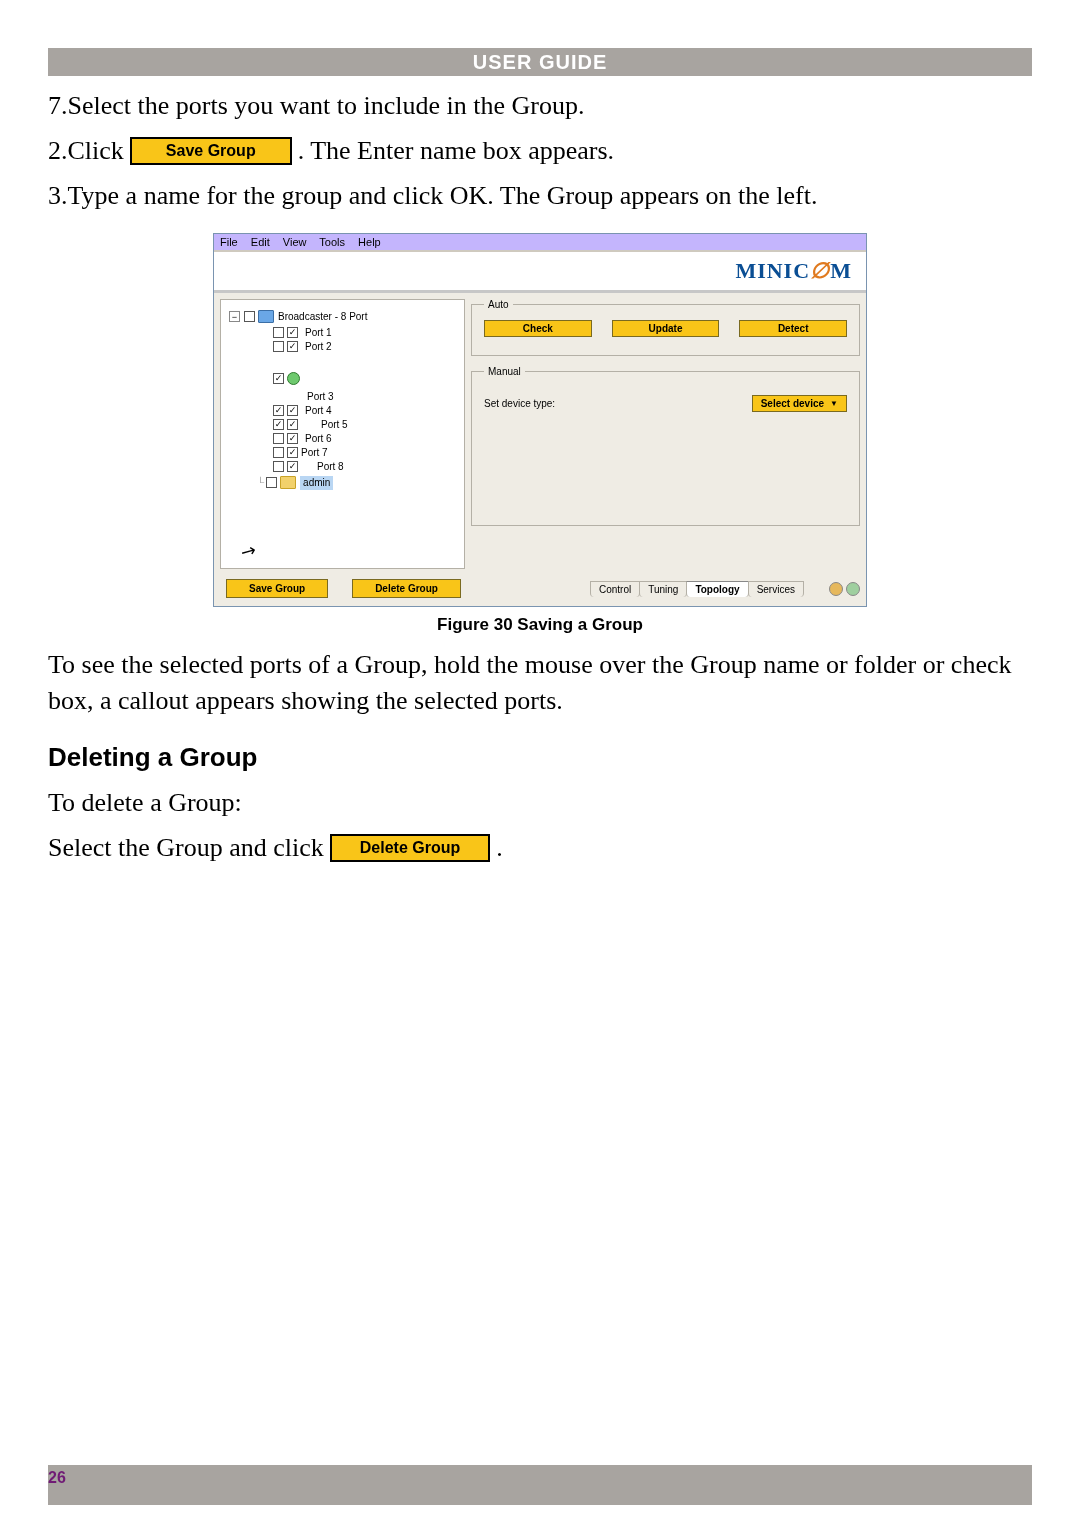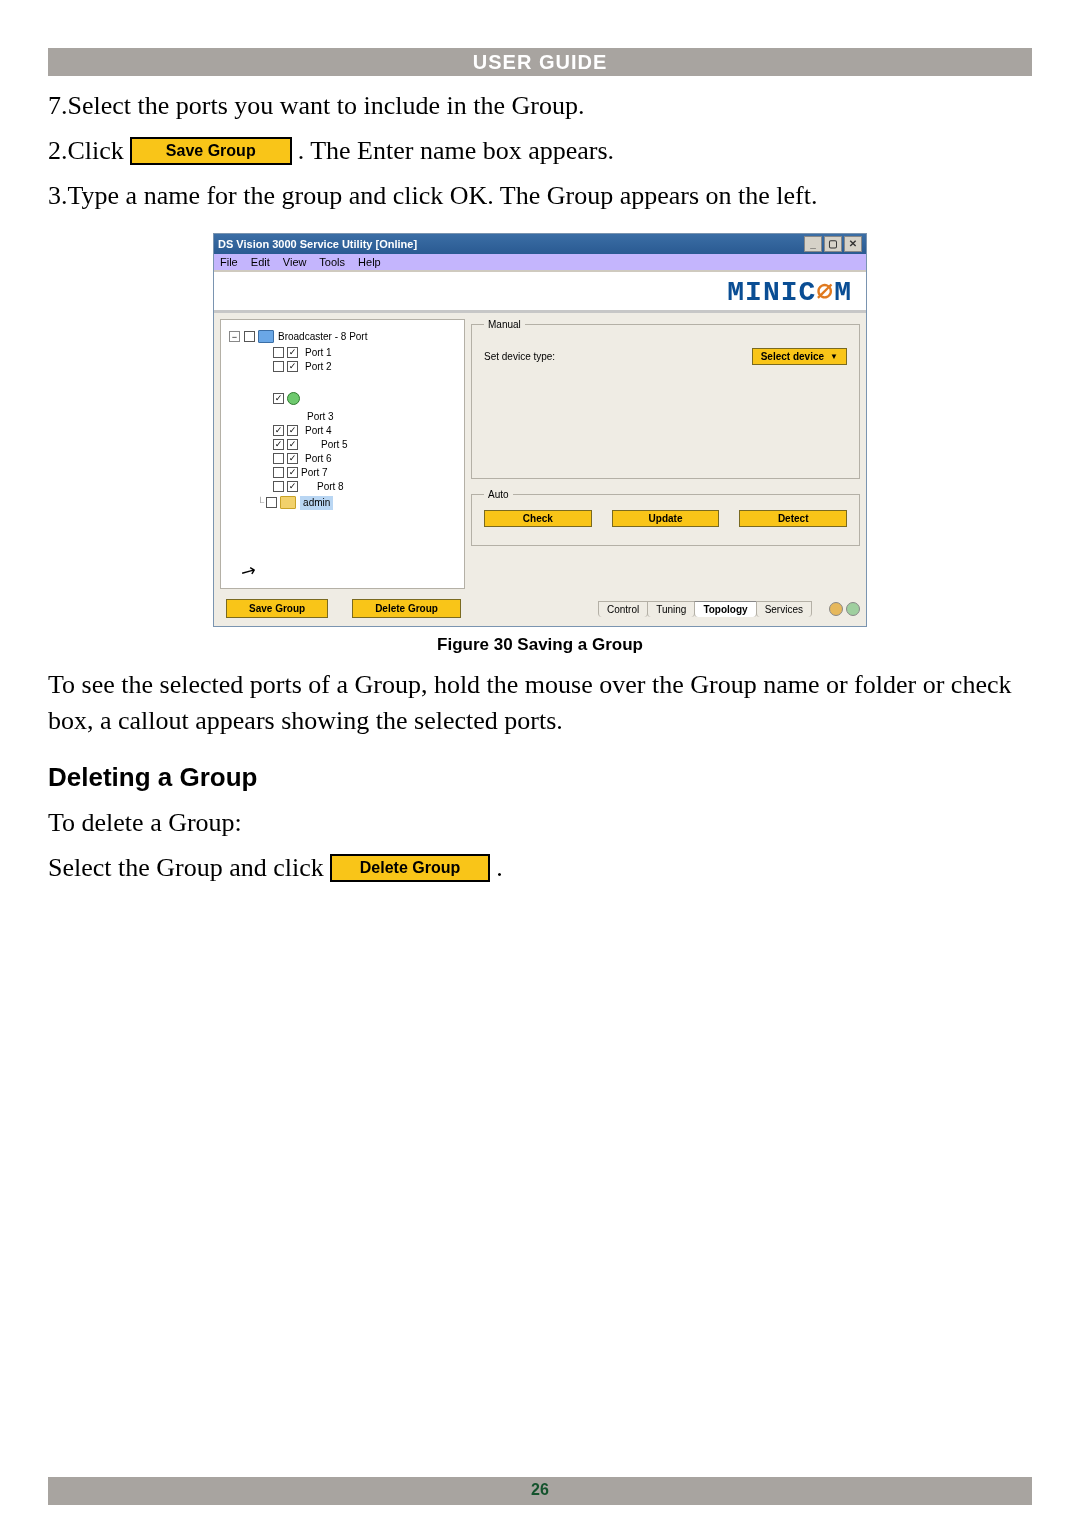--- a/index.html
+++ b/index.html
@@ -133,23 +133,23 @@
     background: #fff;
     border-top: 1px solid #cfcabf;
     border-bottom: 3px solid #c7c7c7;
     height: 38px;
     display: flex;
     align-items: center;
     justify-content: flex-end;
     padding: 0 14px;
   }
   .logo {
-    font-family: Liberation Mono, monospace;
-    font-weight: bold;
-    font-size: 28px;
+    font-family: Liberation Serif, serif;
+    font-weight: bold;
+    font-size: 22px;
     letter-spacing: 1px;
     color: #0a4e94;
   }
   .logo .slash {
     color: #e07a1f;
     font-style: italic;
   }
   .content-row {
     display: flex;
     background: #efece4;
@@ -274,21 +274,21 @@
   }
   .bottom-left {
     display:flex;
     gap:24px;
     margin-left:6px;
   }
   .bottom-left .ybtn { flex:none; padding:3px 22px; }
   .bottom-right {
     display:flex;
     align-items:flex-end;
-    gap:8px;
+    gap:16px;
   }
   .tabset {
     display:flex;
     align-items:flex-end;
     font-size:10px;
   }
   .tab {
     border:1px solid #b4b0a6;
     border-bottom:none;
     background:#efece4;
@@ -311,24 +311,23 @@
     width:12px; height:12px; border-radius:50%;
     border:1px solid #888;
   }
   .led.orange { background:#e6b85c; }
   .led.green { background:#9fcf9f; }
   
   .page-footer {
     position:absolute;
     left:48px; right:48px; bottom:28px;
     background:#A8A4A0;
-    height:28px;
+    height:40px;
     line-height:26px;
-    text-align:center;
-    color:#14532d;
+    color:#701a75;
     font-family:Arial, sans-serif;
     font-weight:bold;
     font-size:16px;
   }
 </style>
 </head>
 <body>
 
 <div class="page">
 
@@ -343,28 +342,20 @@
     <span class="inline-btn">Save Group</span>
     <span>. The Enter name box appears.</span>
   </div>
 
   <p class="body-text">3.Type a name for the group and click OK. The Group appears on the left.</p>
 
   <div class="figure-wrap">
 
 
     <div class="app-window">
-      <div class="titlebar">
-        <span>DS Vision 3000 Service Utility [Online]</span>
-        <div class="titlebar-btns">
-          <span>_</span>
-          <span>▢</span>
-          <span>✕</span>
-        </div>
-      </div>
       <div class="menubar">
         <span>File</span>
         <span>Edit</span>
         <span>View</span>
         <span>Tools</span>
         <span>Help</span>
       </div>
       <div class="logo-row">
         <span class="logo">
           <span>MINIC</span><span class="slash">∅</span><span>M</span>
@@ -425,36 +416,36 @@
           <div class="admin-row">
             <span class="tree-line">└</span>
             <span class="cb"></span>
             <span class="folder yellow"></span>
             <span class="admin-label">admin</span>
           </div>
           <div class="tree-arrow">↗</div>
         </div>
 
         <div class="right-panel">
+          <fieldset class="groupbox">
+            <legend>Auto</legend>
+            <div class="auto-btns">
+              <div class="ybtn">Check</div>
+              <div class="ybtn">Update</div>
+              <div class="ybtn">Detect</div>
+            </div>
+          </fieldset>
           <fieldset class="groupbox manual-box">
             <legend>Manual</legend>
             <div class="manual-row">
               <span>Set device type:</span>
               <div class="select-dev">
                 <span>Select device</span>
                 <span class="arrow">▼</span>
               </div>
-            </div>
-          </fieldset>
-          <fieldset class="groupbox">
-            <legend>Auto</legend>
-            <div class="auto-btns">
-              <div class="ybtn">Check</div>
-              <div class="ybtn">Update</div>
-              <div class="ybtn">Detect</div>
             </div>
           </fieldset>
         </div>
       </div>
 
       <div class="bottom-row">
         <div class="bottom-left">
           <div class="ybtn">Save Group</div>
           <div class="ybtn">Delete Group</div>
         </div>

